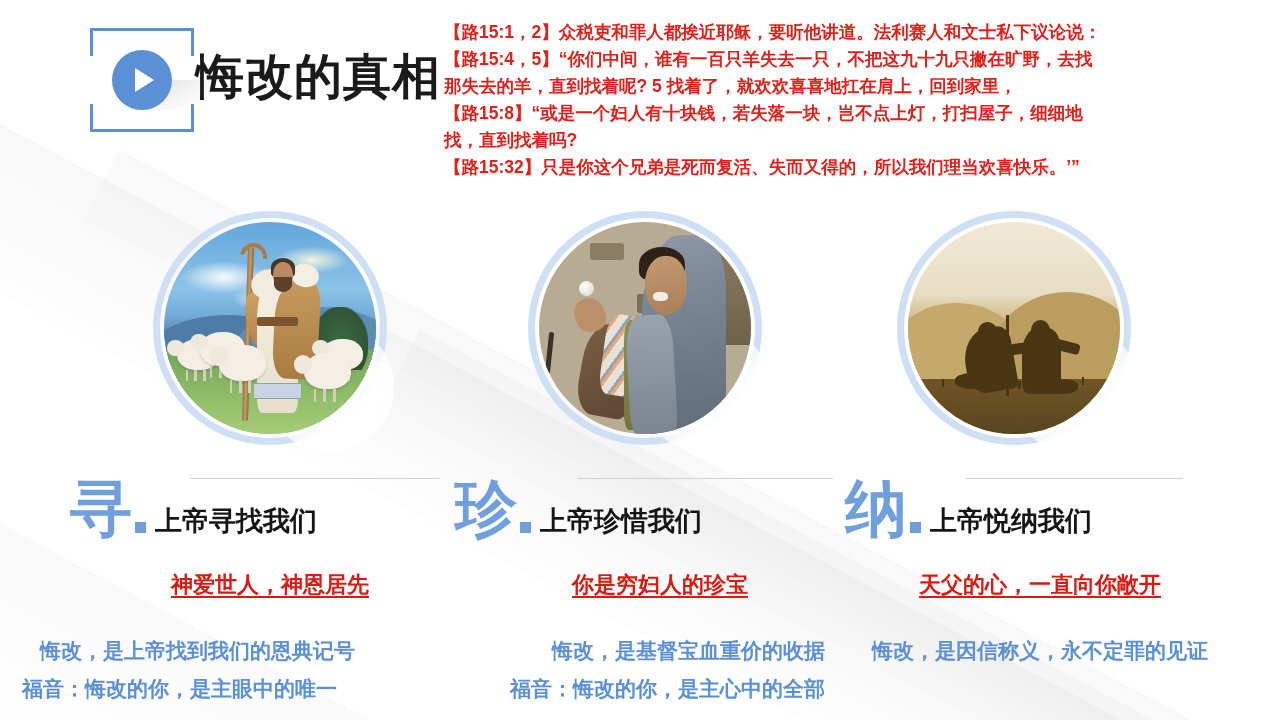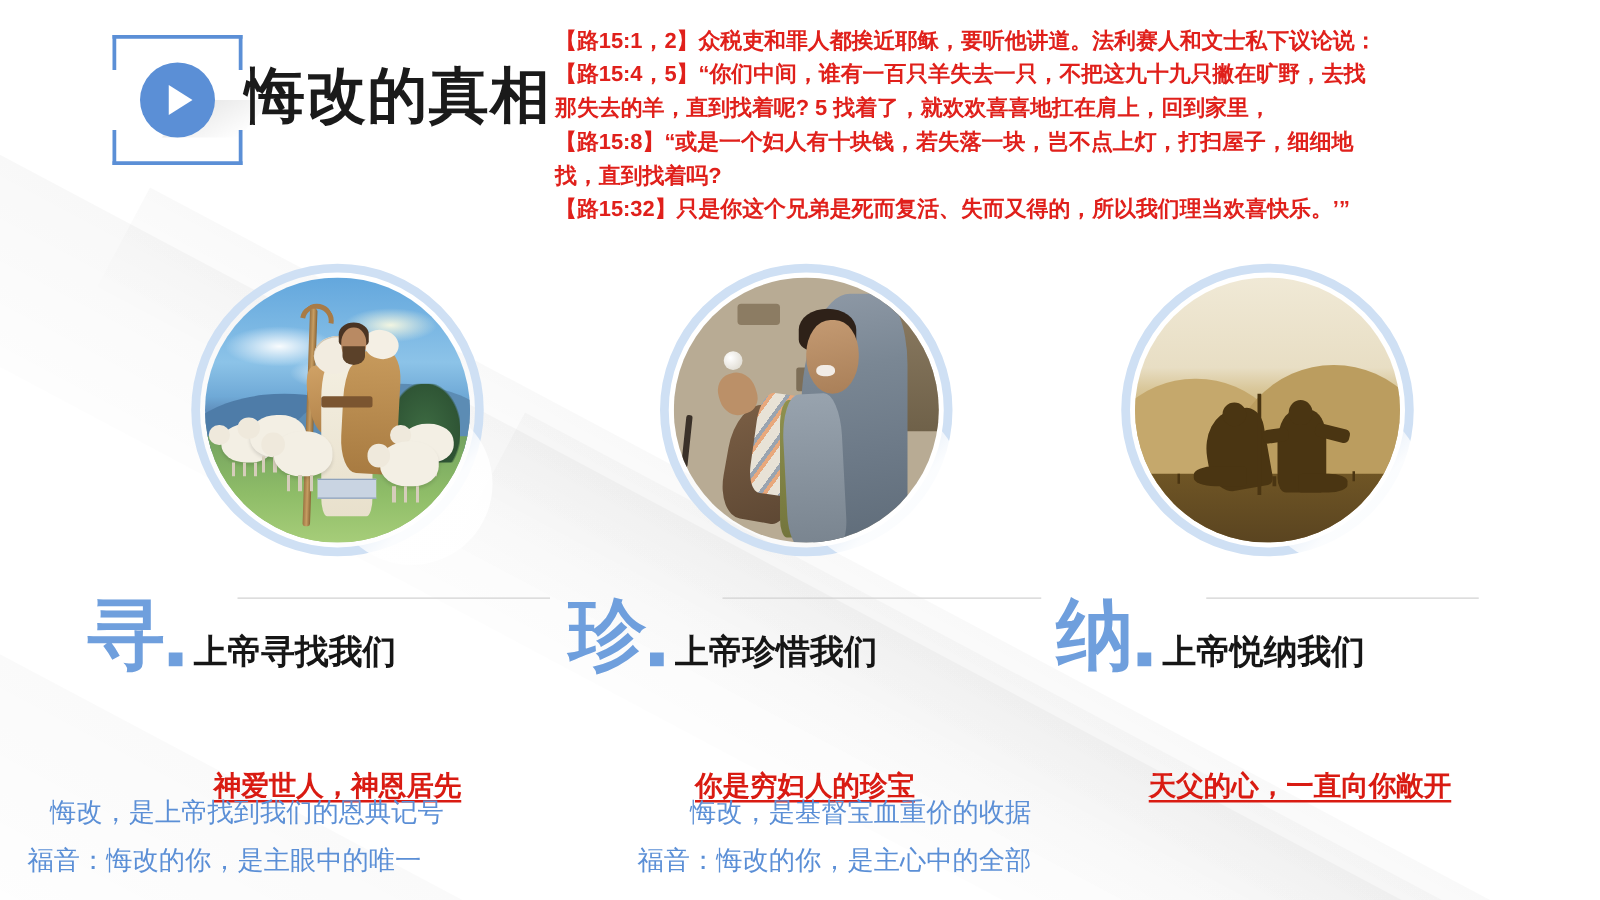--- a/index.html
+++ b/index.html
@@ -475,34 +475,33 @@
     position: absolute;
     top: 570px;
     font-size: 22px;
     font-weight: 700;
     color: #d91b12;
     text-decoration: underline;
     text-underline-offset: 4px;
     text-decoration-thickness: 2px;
     white-space: nowrap;
     text-align: center;
-    margin-top: 44px;
   }
   .red-line.l1 { left: 70px;  width: 400px; }
-  .red-line.l2 { left: 444px; width: 400px; }
+  .red-line.l2 { left: 460px; width: 400px; }
   .red-line.l3 { left: 840px; width: 400px; }
 
   
   .blue-block {
     position: absolute;
     top: 632px;
     width: 400px;
     color: #5b8fd6;
     font-size: 21px;
-    font-weight: 400;
+    font-weight: 700;
     line-height: 38px;
     white-space: nowrap;
   }
   .blue-block.b1 { left: 22px;  text-align: left; }
   .blue-block.b2 { left: 425px; text-align: right; }
   .blue-block.b3 { left: 840px; text-align: center; }
   .blue-block .ln2 { display: block; }
   .blue-block.b1 .ln1 { padding-left: 18px; }
   .blue-block.b2 .ln1 { padding-left: 10px; }
   .blue-block.b3 .ln2 { padding-left: 14px; }
@@ -641,15 +640,16 @@
 
   <div class="blue-block b1">
     <span class="ln1">悔改，是上帝找到我们的恩典记号</span>
     <span class="ln2">福音：悔改的你，是主眼中的唯一</span>
   </div>
   <div class="blue-block b2">
     <span class="ln1">悔改，是基督宝血重价的收据</span>
     <span class="ln2">福音：悔改的你，是主心中的全部</span>
   </div>
   <div class="blue-block b3">
+    <span class="ln1">悔改，是因信称义，永不定罪的见证</span>
   </div>
 
 </div>
 
 </body></html>

